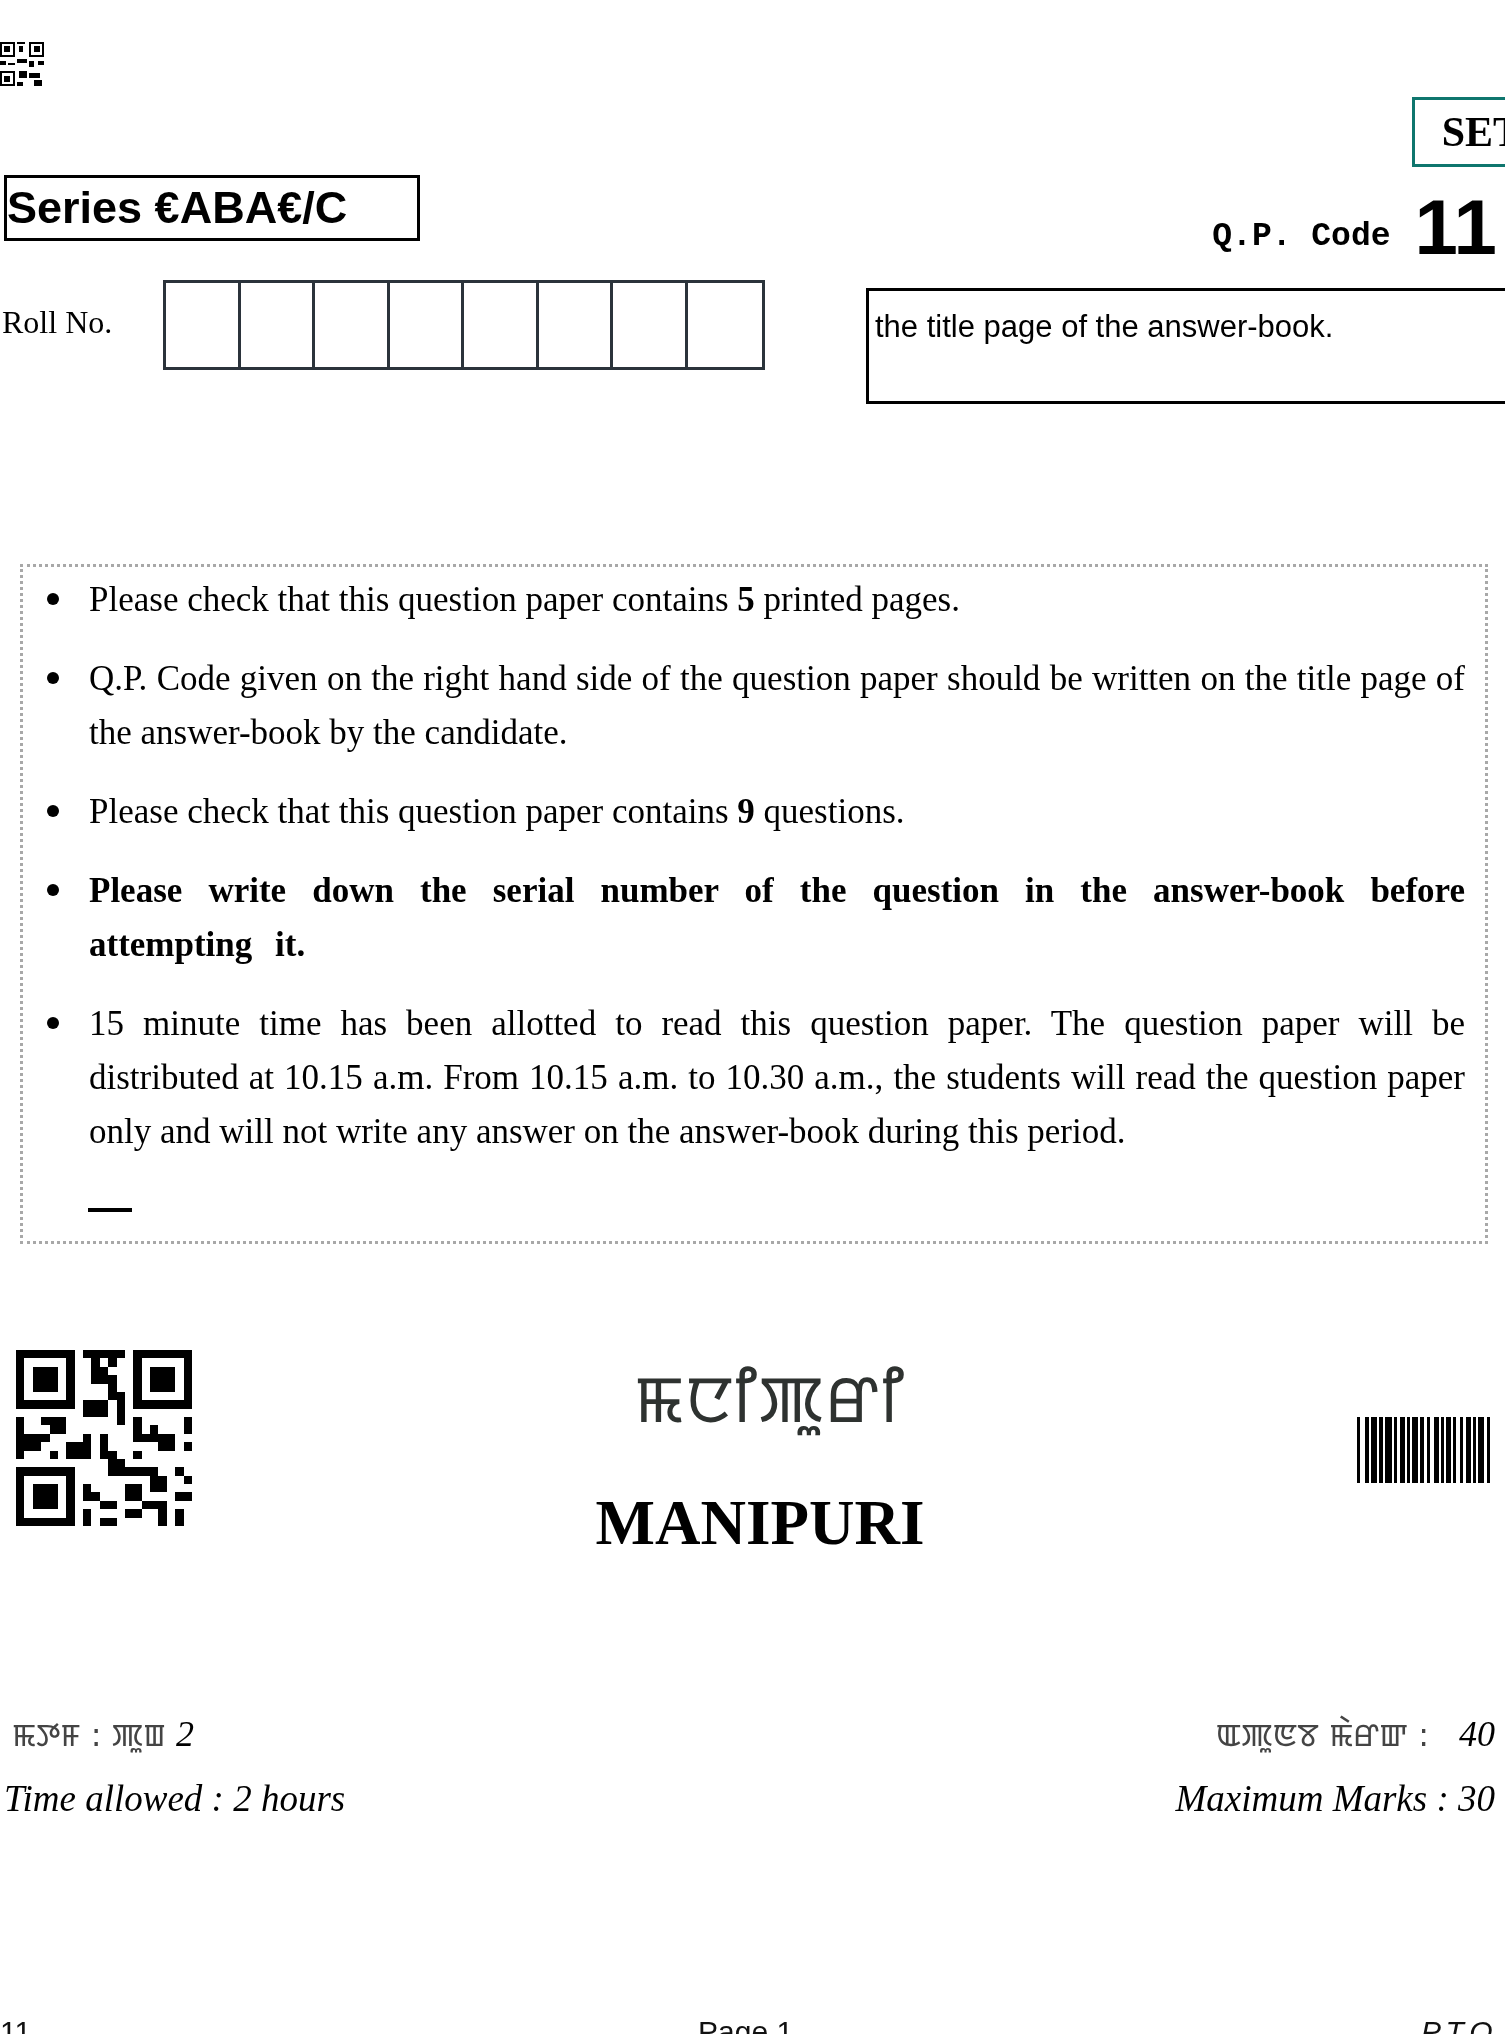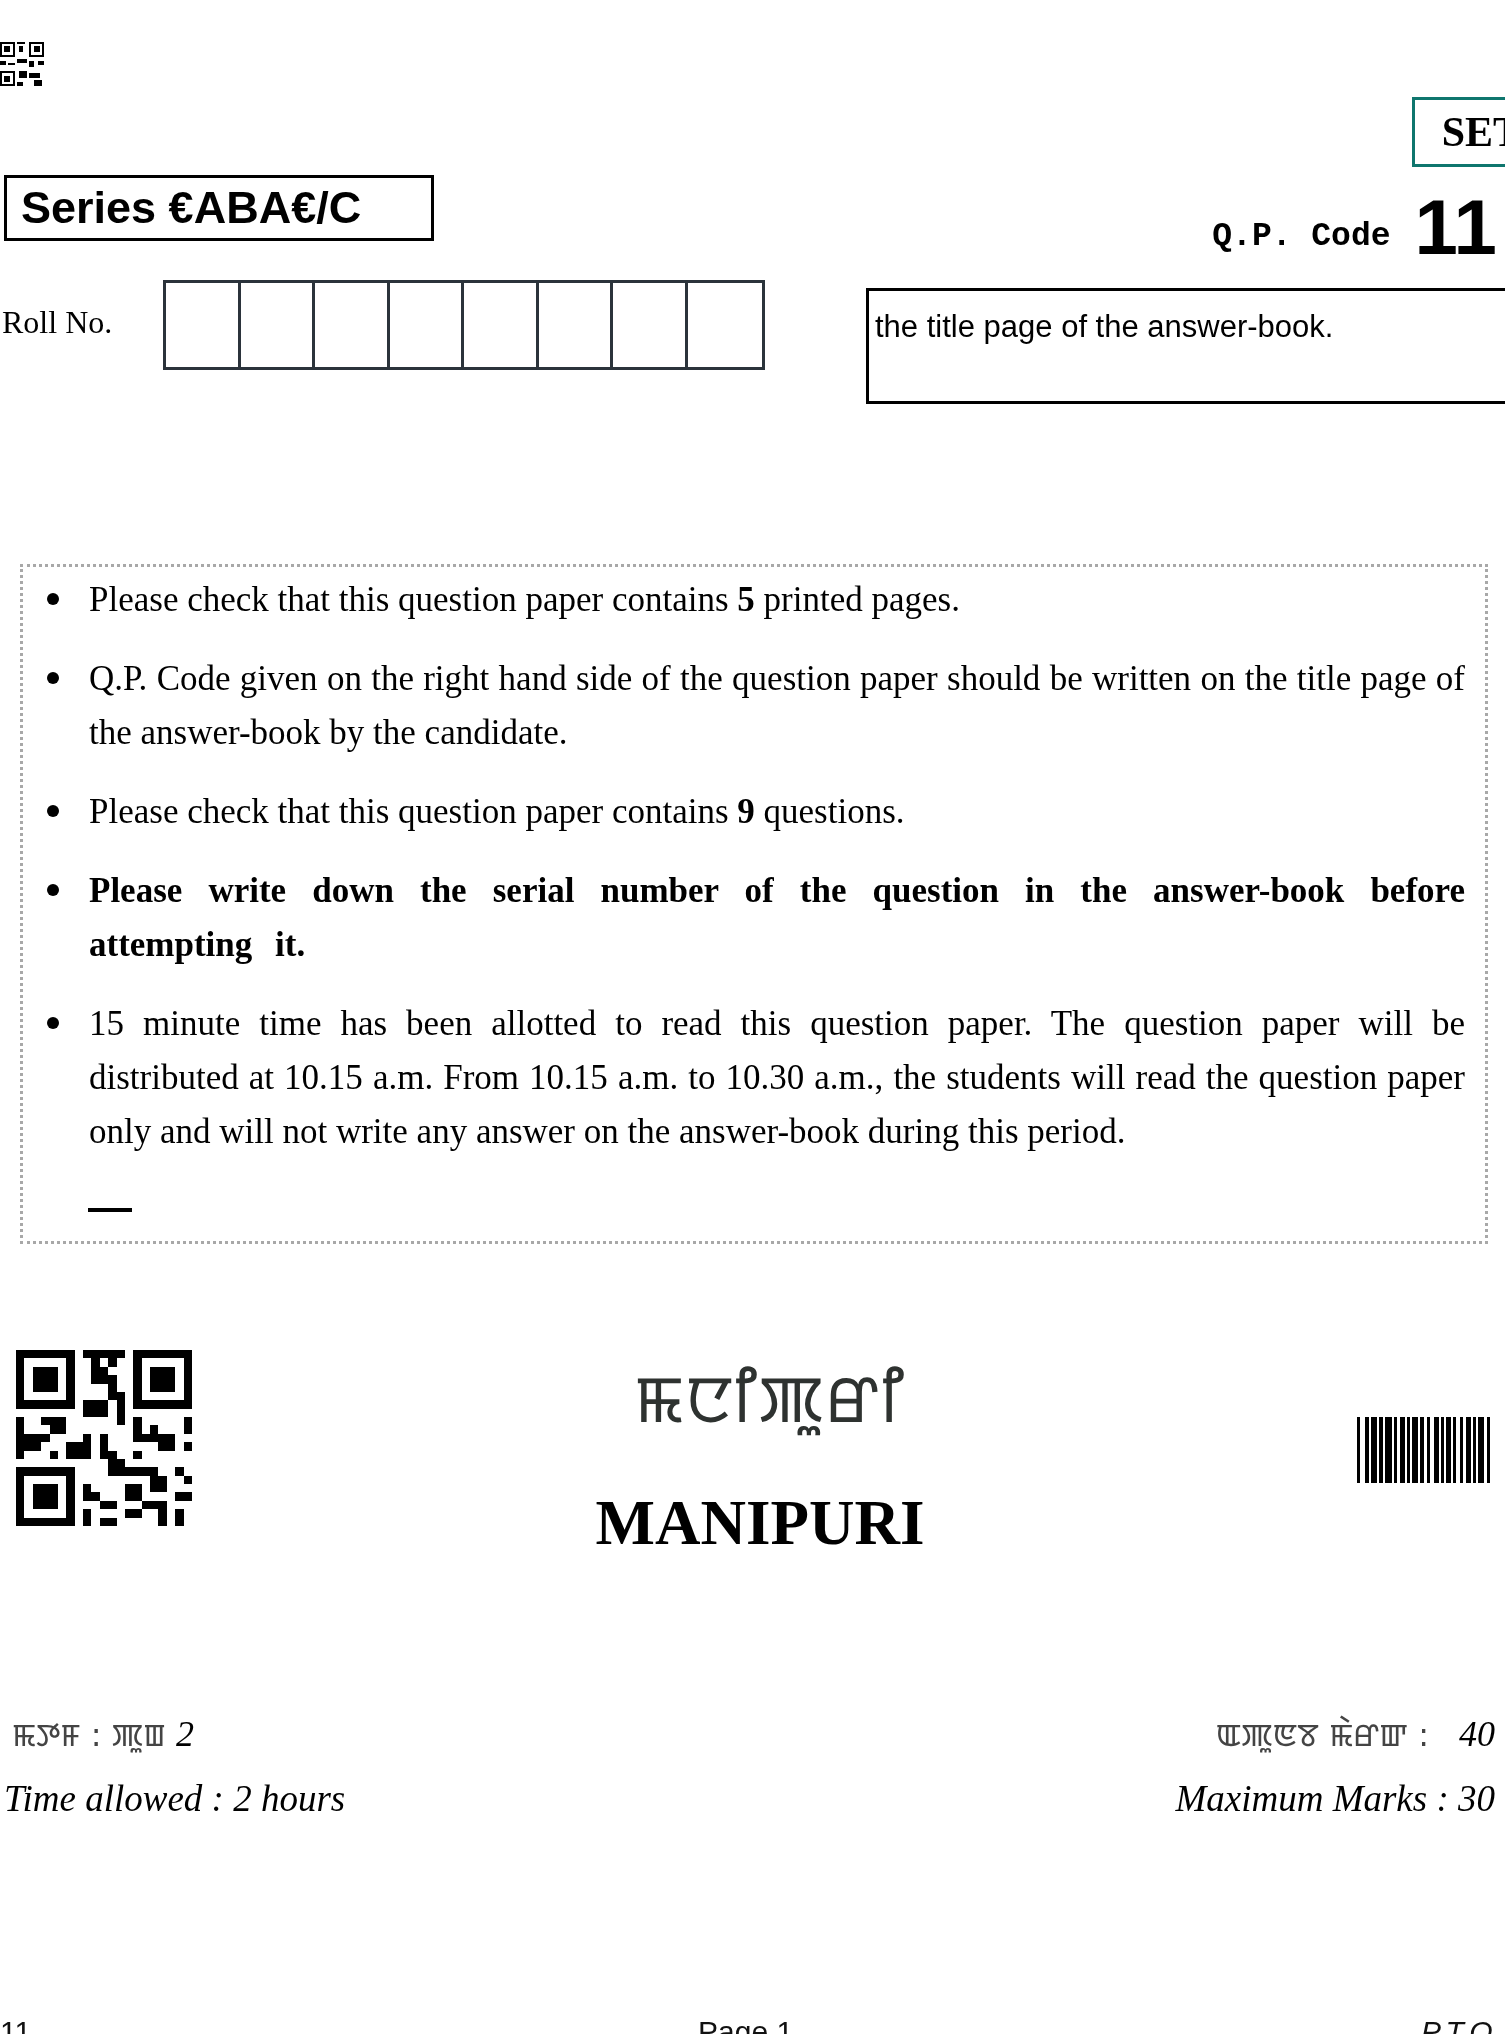--- a/index.html
+++ b/index.html
@@ -11,21 +11,21 @@
   .abs { position: absolute; }
 
   
   .qr-small { left: 0; top: 42px; width: 44px; height: 44px; }
 
   
   .series-box {
     left: 4px; top: 175px; width: 410px; height: 60px;
     border: 3px solid #000; box-sizing: content-box;
     font-family: "Liberation Sans", sans-serif; font-weight: bold;
-    font-size: 45px; line-height: 60px; padding-left: 14px;
+    font-size: 45px; line-height: 60px; padding-left: 0;
     white-space: nowrap;
   }
 
   
   .set-box {
     left: 1412px; top: 97px; width: 164px; height: 64px;
     border: 3px solid #0f766e;
     font-family: "Liberation Serif", serif; font-weight: bold;
     font-size: 42px; line-height: 64px; text-align: center;
   }

